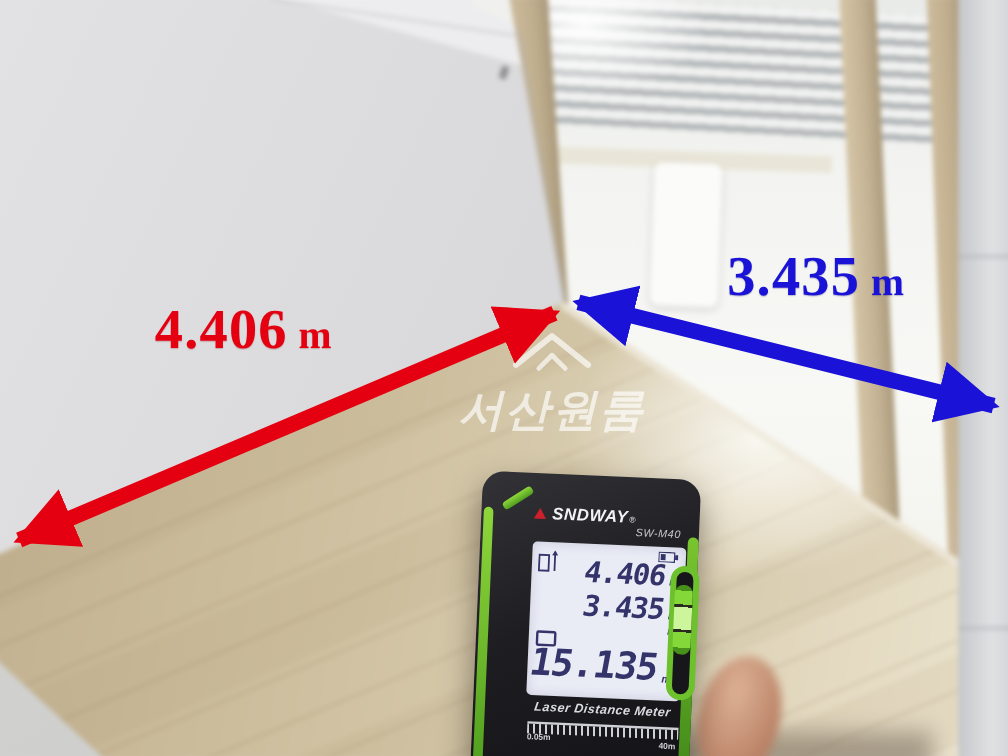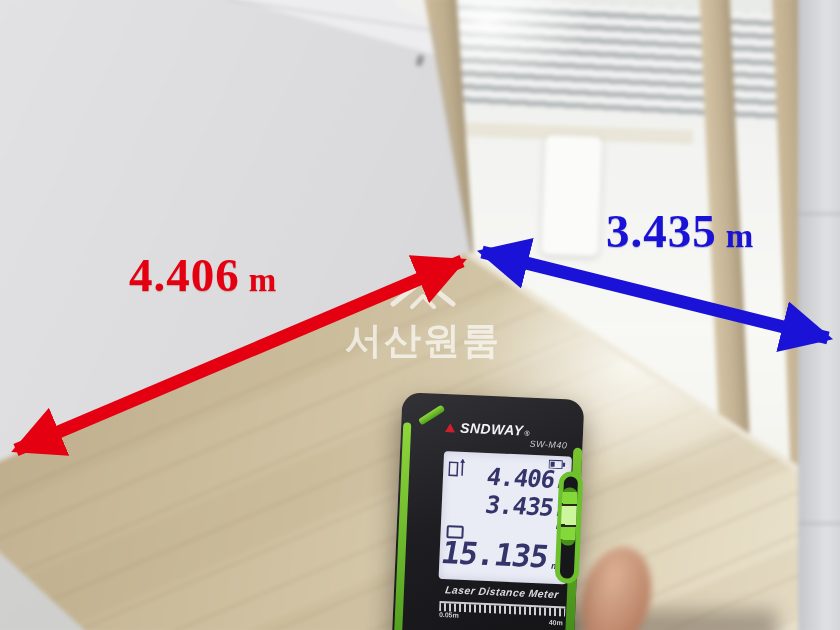--- a/index.html
+++ b/index.html
@@ -57,22 +57,22 @@
 
   
   .arrows{position:absolute;inset:0;z-index:5;pointer-events:none;}
   .meas{position:absolute;z-index:6;display:flex;align-items:baseline;gap:9px;
      font-family:"Liberation Serif","DejaVu Serif",serif;font-weight:700;}
   .meas .mv{font-size:47px;letter-spacing:1px;}
   .meas .mu{font-size:33px;}
   .meas.red{left:129px;top:248px;color:#e50011;text-shadow:0 1px 1px rgba(120,0,0,.25);}
   .meas.blue{left:606px;top:204px;color:#1b12d7;text-shadow:0 1px 1px rgba(0,0,90,.25);}
 
-  .watermark{position:absolute;left:328px;top:276px;width:190px;z-index:4;text-align:center;
-     color:rgba(255,255,255,.66);}
+  .watermark{position:absolute;left:365px;top:276px;width:190px;z-index:4;text-align:center;
+     color:rgba(255,255,255,.66);font-style:italic;}
   .wm-text{font-size:37px;font-weight:700;letter-spacing:2px;margin-top:2px;
      font-family:"DejaVu Sans","Liberation Sans",sans-serif;}
 
   
   .device{position:absolute;left:397px;top:396px;width:182px;height:255px;z-index:10;
      transform:rotate(2.5deg);}
   .dev-body{position:absolute;inset:0;border-radius:18px 18px 8px 8px;
      background:linear-gradient(155deg,#323237 0%,#1e1e22 45%,#131316 100%);
      box-shadow:0 12px 26px rgba(40,30,20,.5);}
   .gtrim{position:absolute;background:linear-gradient(180deg,#8ed63b,#4f9d1f);border-radius:6px;}

